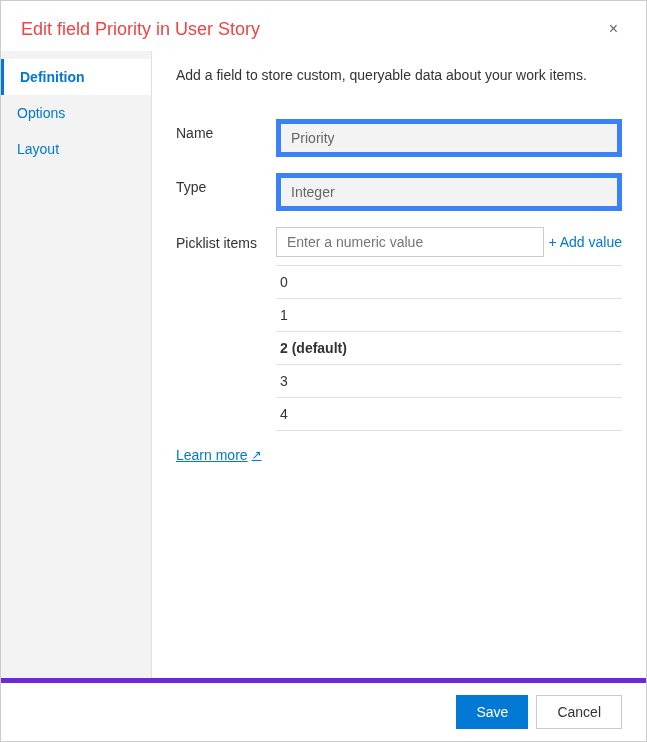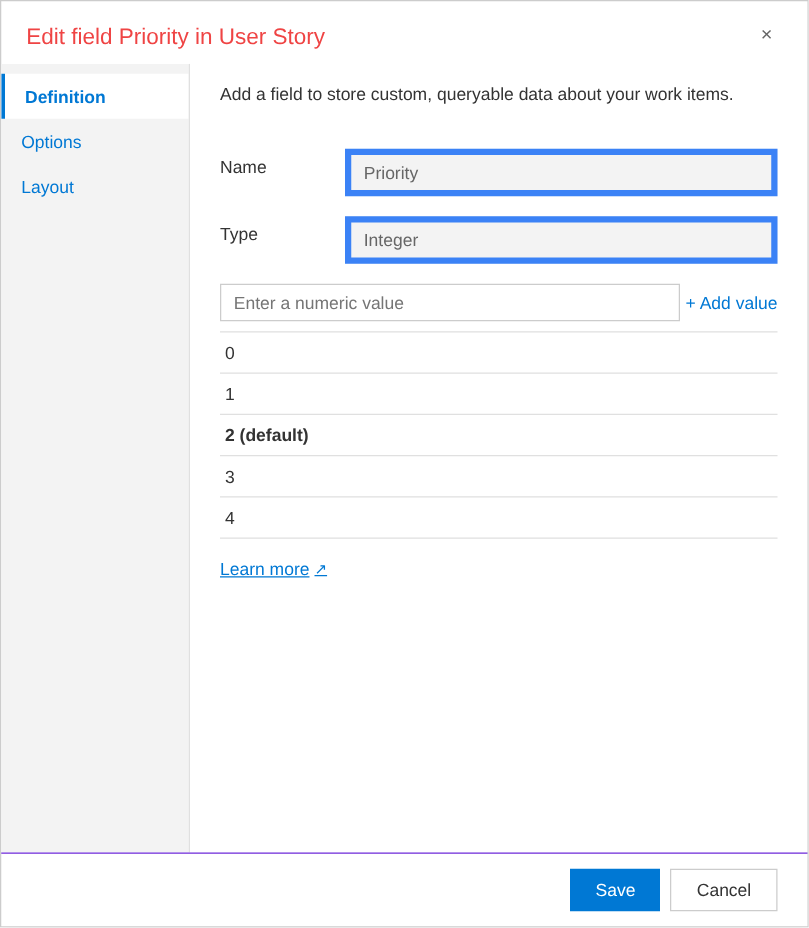--- a/index.html
+++ b/index.html
@@ -182,21 +182,21 @@
       display: inline-flex;
       align-items: center;
       gap: 4px;
       background: none;
       border: none;
     }
     .dialog-footer {
       display: flex;
       justify-content: flex-end;
       padding: 12px 24px;
-      border-top: 1px solid #6d28d9;
+      border-top: 5px solid #6d28d9;
       gap: 8px;
     }
     .btn-save {
       background: #0078d4;
       color: #fff;
       border: none;
       padding: 8px 20px;
       font-size: 14px;
       cursor: pointer;
       font-family: inherit;
@@ -252,20 +252,21 @@
 
       <div class="form-row">
         <label class="form-label">Type</label>
         <div class="form-control">
           <input class="input-field" type="text" readonly="" value="Integer" style="">
         </div>
       </div>
 
 
       <div class="picklist-section">
+        <label class="picklist-label">Picklist items</label>
         <div class="picklist-controls">
           <div class="picklist-input-row">
             <input class="picklist-input" type="text" placeholder="Enter a numeric value" style="">
             <button class="add-value-btn">+ Add value</button>
           </div>
           <div class="picklist-items">
             <div class="picklist-item">0</div>
             <div class="picklist-item">1</div>
             <div class="picklist-item default">2 (default)</div>
             <div class="picklist-item">3</div>

